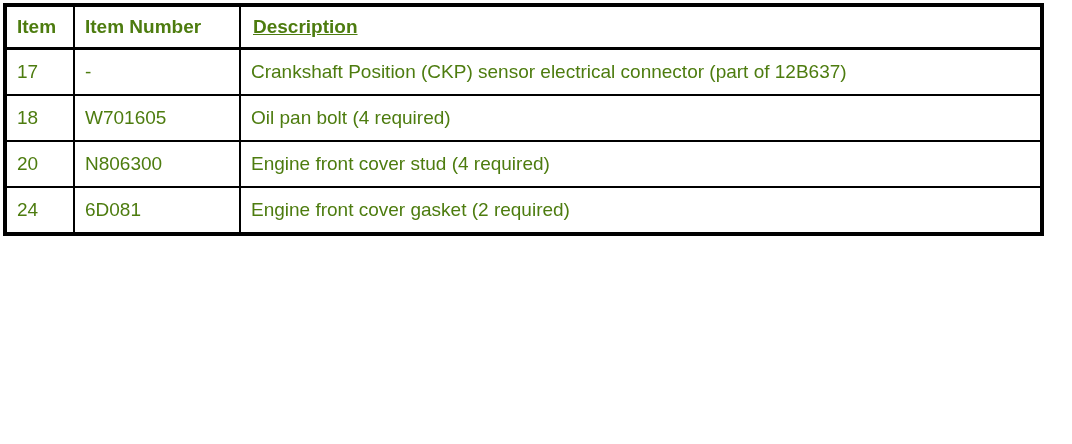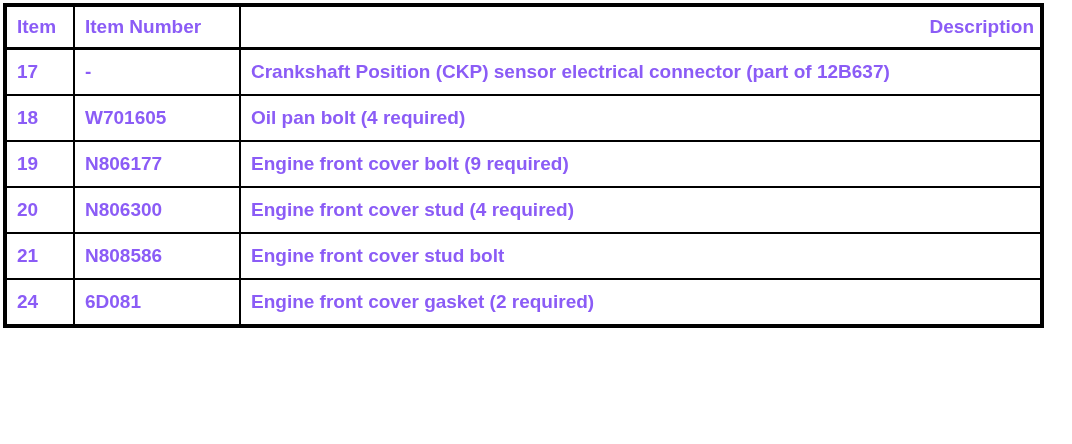--- a/index.html
+++ b/index.html
@@ -8,21 +8,21 @@
     width: 1072px;
     height: 444px;
     background: #ffffff;
     overflow: hidden;
   }
   .page {
     position: relative;
     width: 1072px;
     height: 444px;
     font-family: "Liberation Sans", "DejaVu Sans", sans-serif;
-    color: #8b5cf6;
+    color: #4d7c0f;
   }
   table.parts-table {
     position: absolute;
     left: 3px;
     top: 3px;
     width: 1041px;
     border-collapse: collapse;
     table-layout: fixed;
     border: 4px solid #000000;
     background: #ffffff;
@@ -40,26 +40,27 @@
     padding: 0 6px 0 10px;
     overflow: hidden;
     white-space: nowrap;
   }
   .parts-table thead th {
     height: 40px;
     font-weight: bold;
     border-bottom: 3px solid #000000;
   }
   .parts-table thead th.th-desc {
-    text-align: right;
-    padding-left: 6px;
+    text-align: left;
+    padding-left: 12px;
+    text-decoration: underline;
   }
   .parts-table tbody td {
     height: 44px;
-    font-weight: bold;
+    font-weight: normal;
   }
 </style>
 </head>
 <body>
 
 <div class="page">
   <table class="parts-table">
     <colgroup>
       <col class="c-item">
       <col class="c-part">
@@ -78,37 +79,27 @@
     <td>-</td>
     <td>Crankshaft Position (CKP) sensor electrical connector (part of 12B637)</td>
   </tr>
 
   <tr>
     <td>18</td>
     <td>W701605</td>
     <td>Oil pan bolt (4 required)</td>
   </tr>
 
-  <tr>
-    <td>19</td>
-    <td>N806177</td>
-    <td>Engine front cover bolt (9 required)</td>
-  </tr>
 
   <tr>
     <td>20</td>
     <td>N806300</td>
     <td>Engine front cover stud (4 required)</td>
   </tr>
 
-  <tr>
-    <td>21</td>
-    <td>N808586</td>
-    <td>Engine front cover stud bolt</td>
-  </tr>
 
 
 
   <tr>
     <td>24</td>
     <td>6D081</td>
     <td>Engine front cover gasket (2 required)</td>
   </tr>
 </tbody>
   </table>

